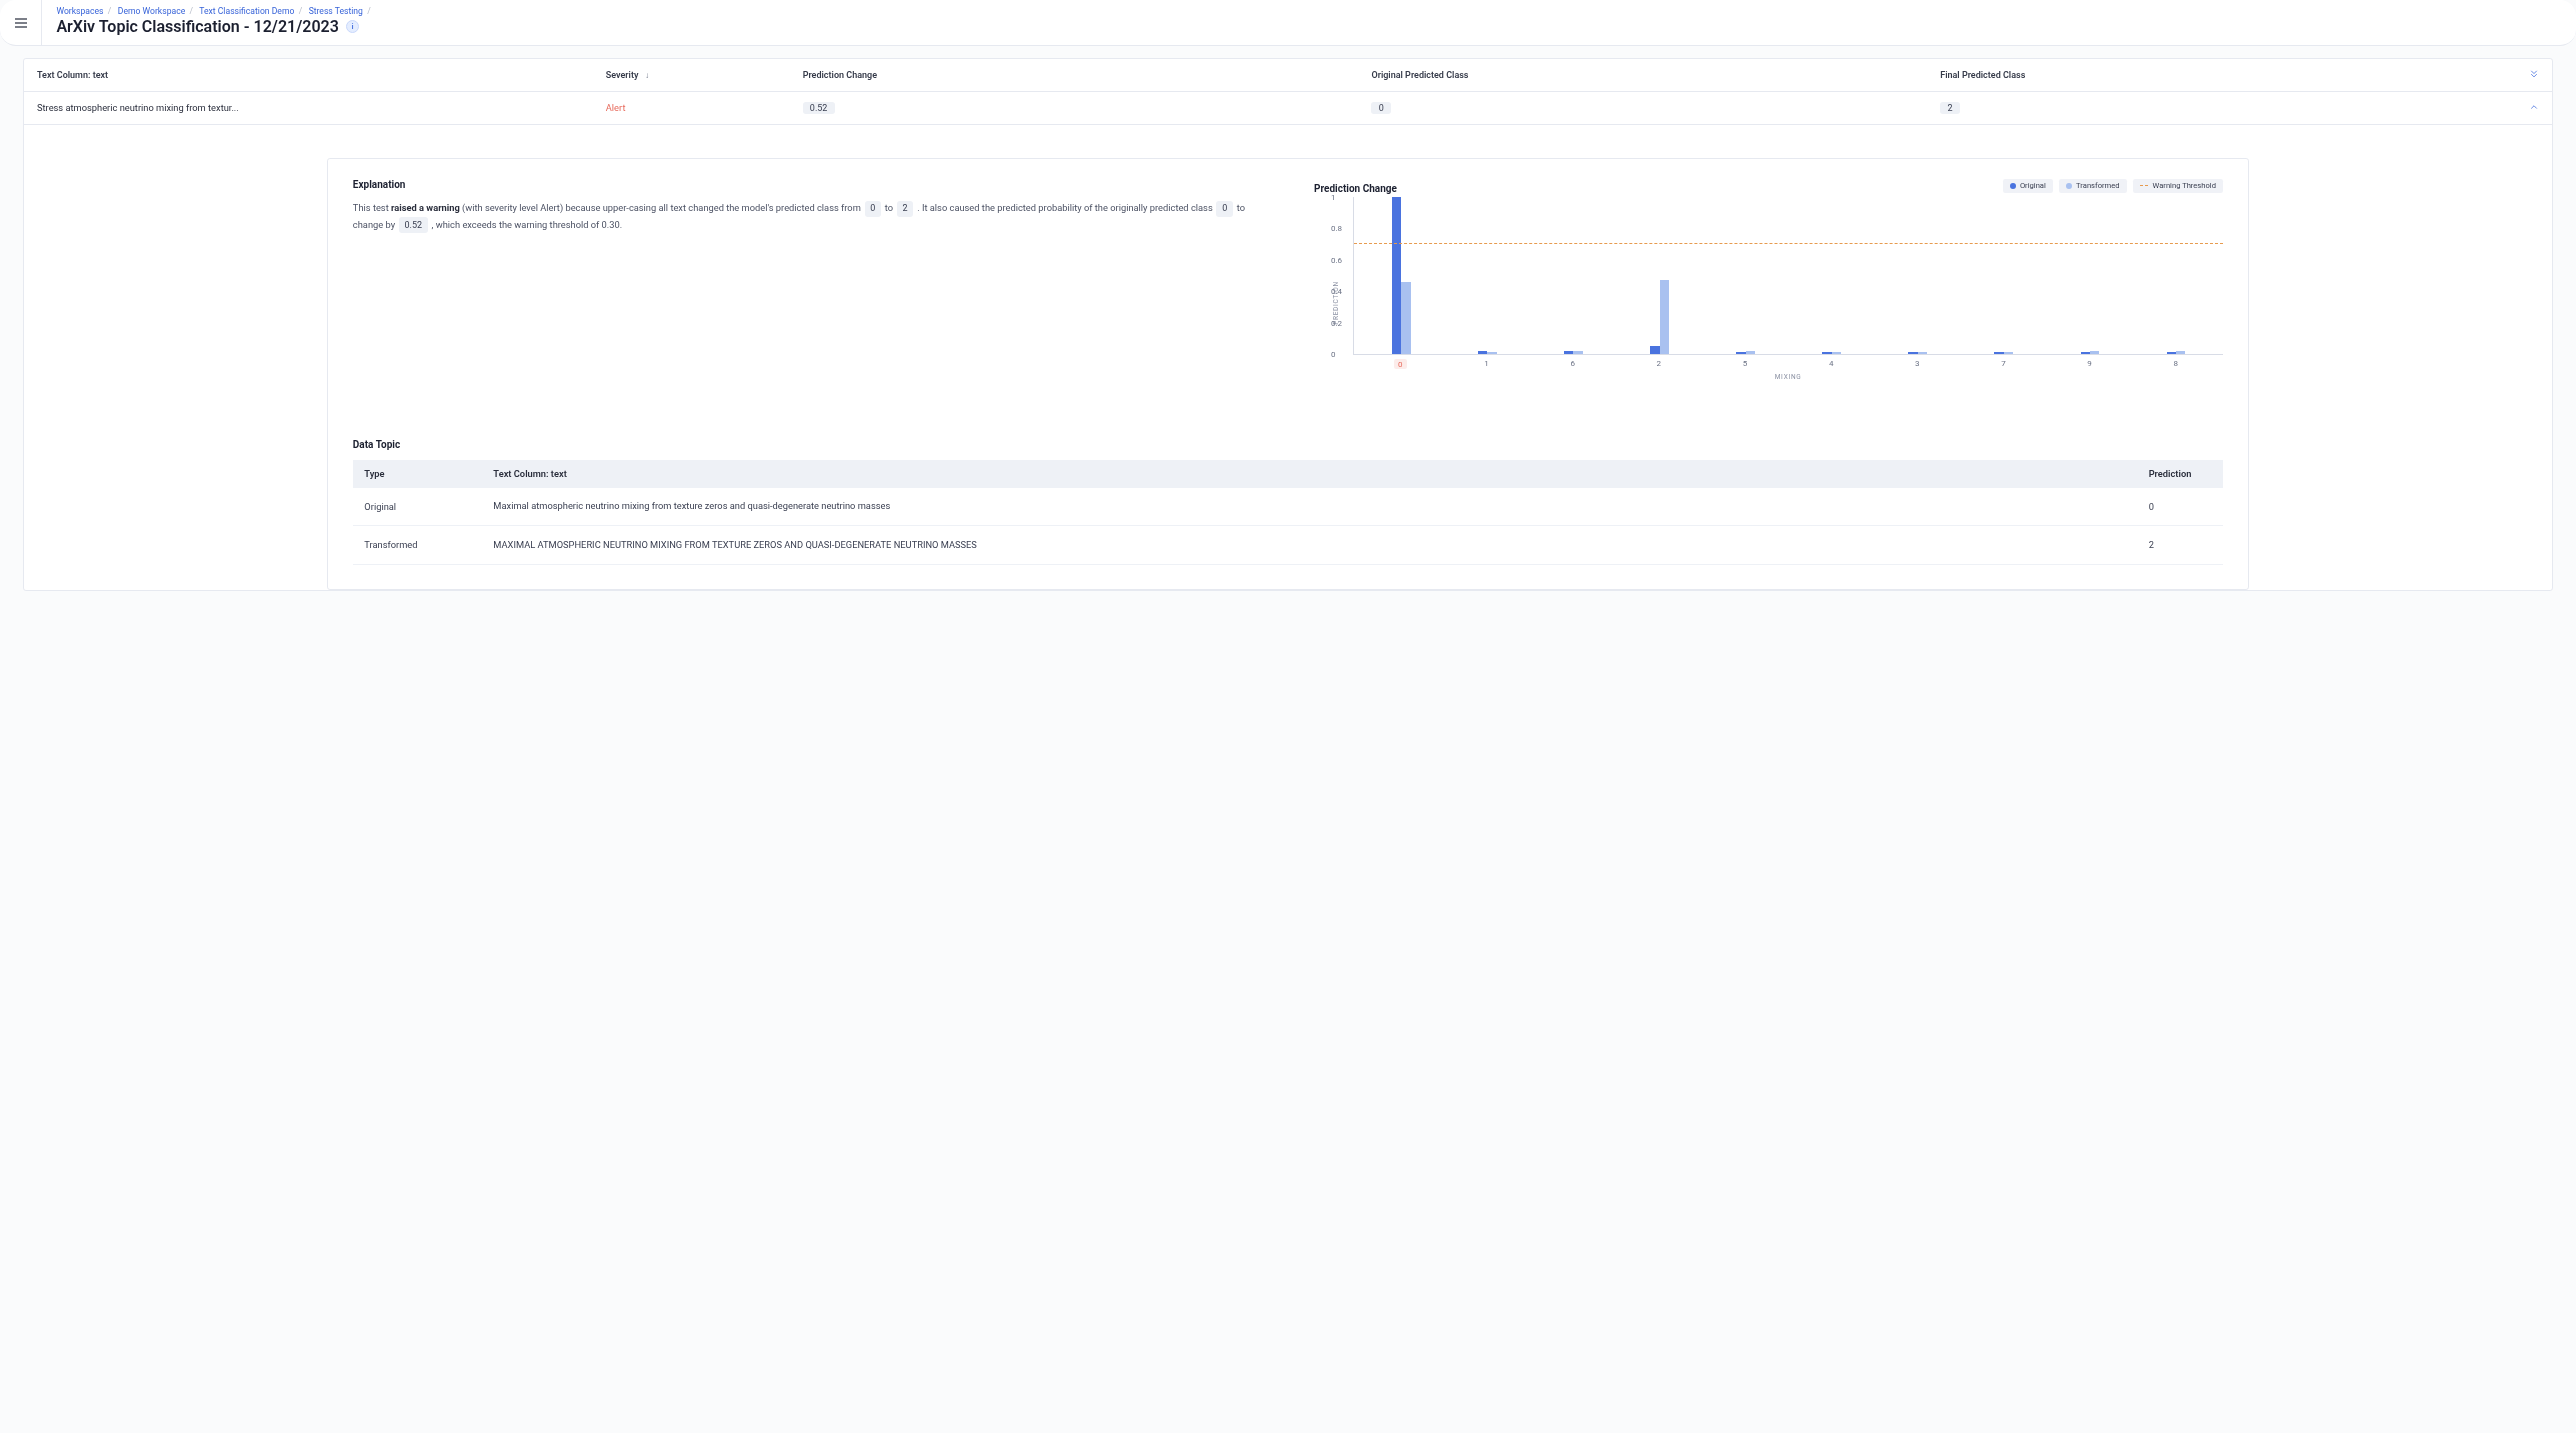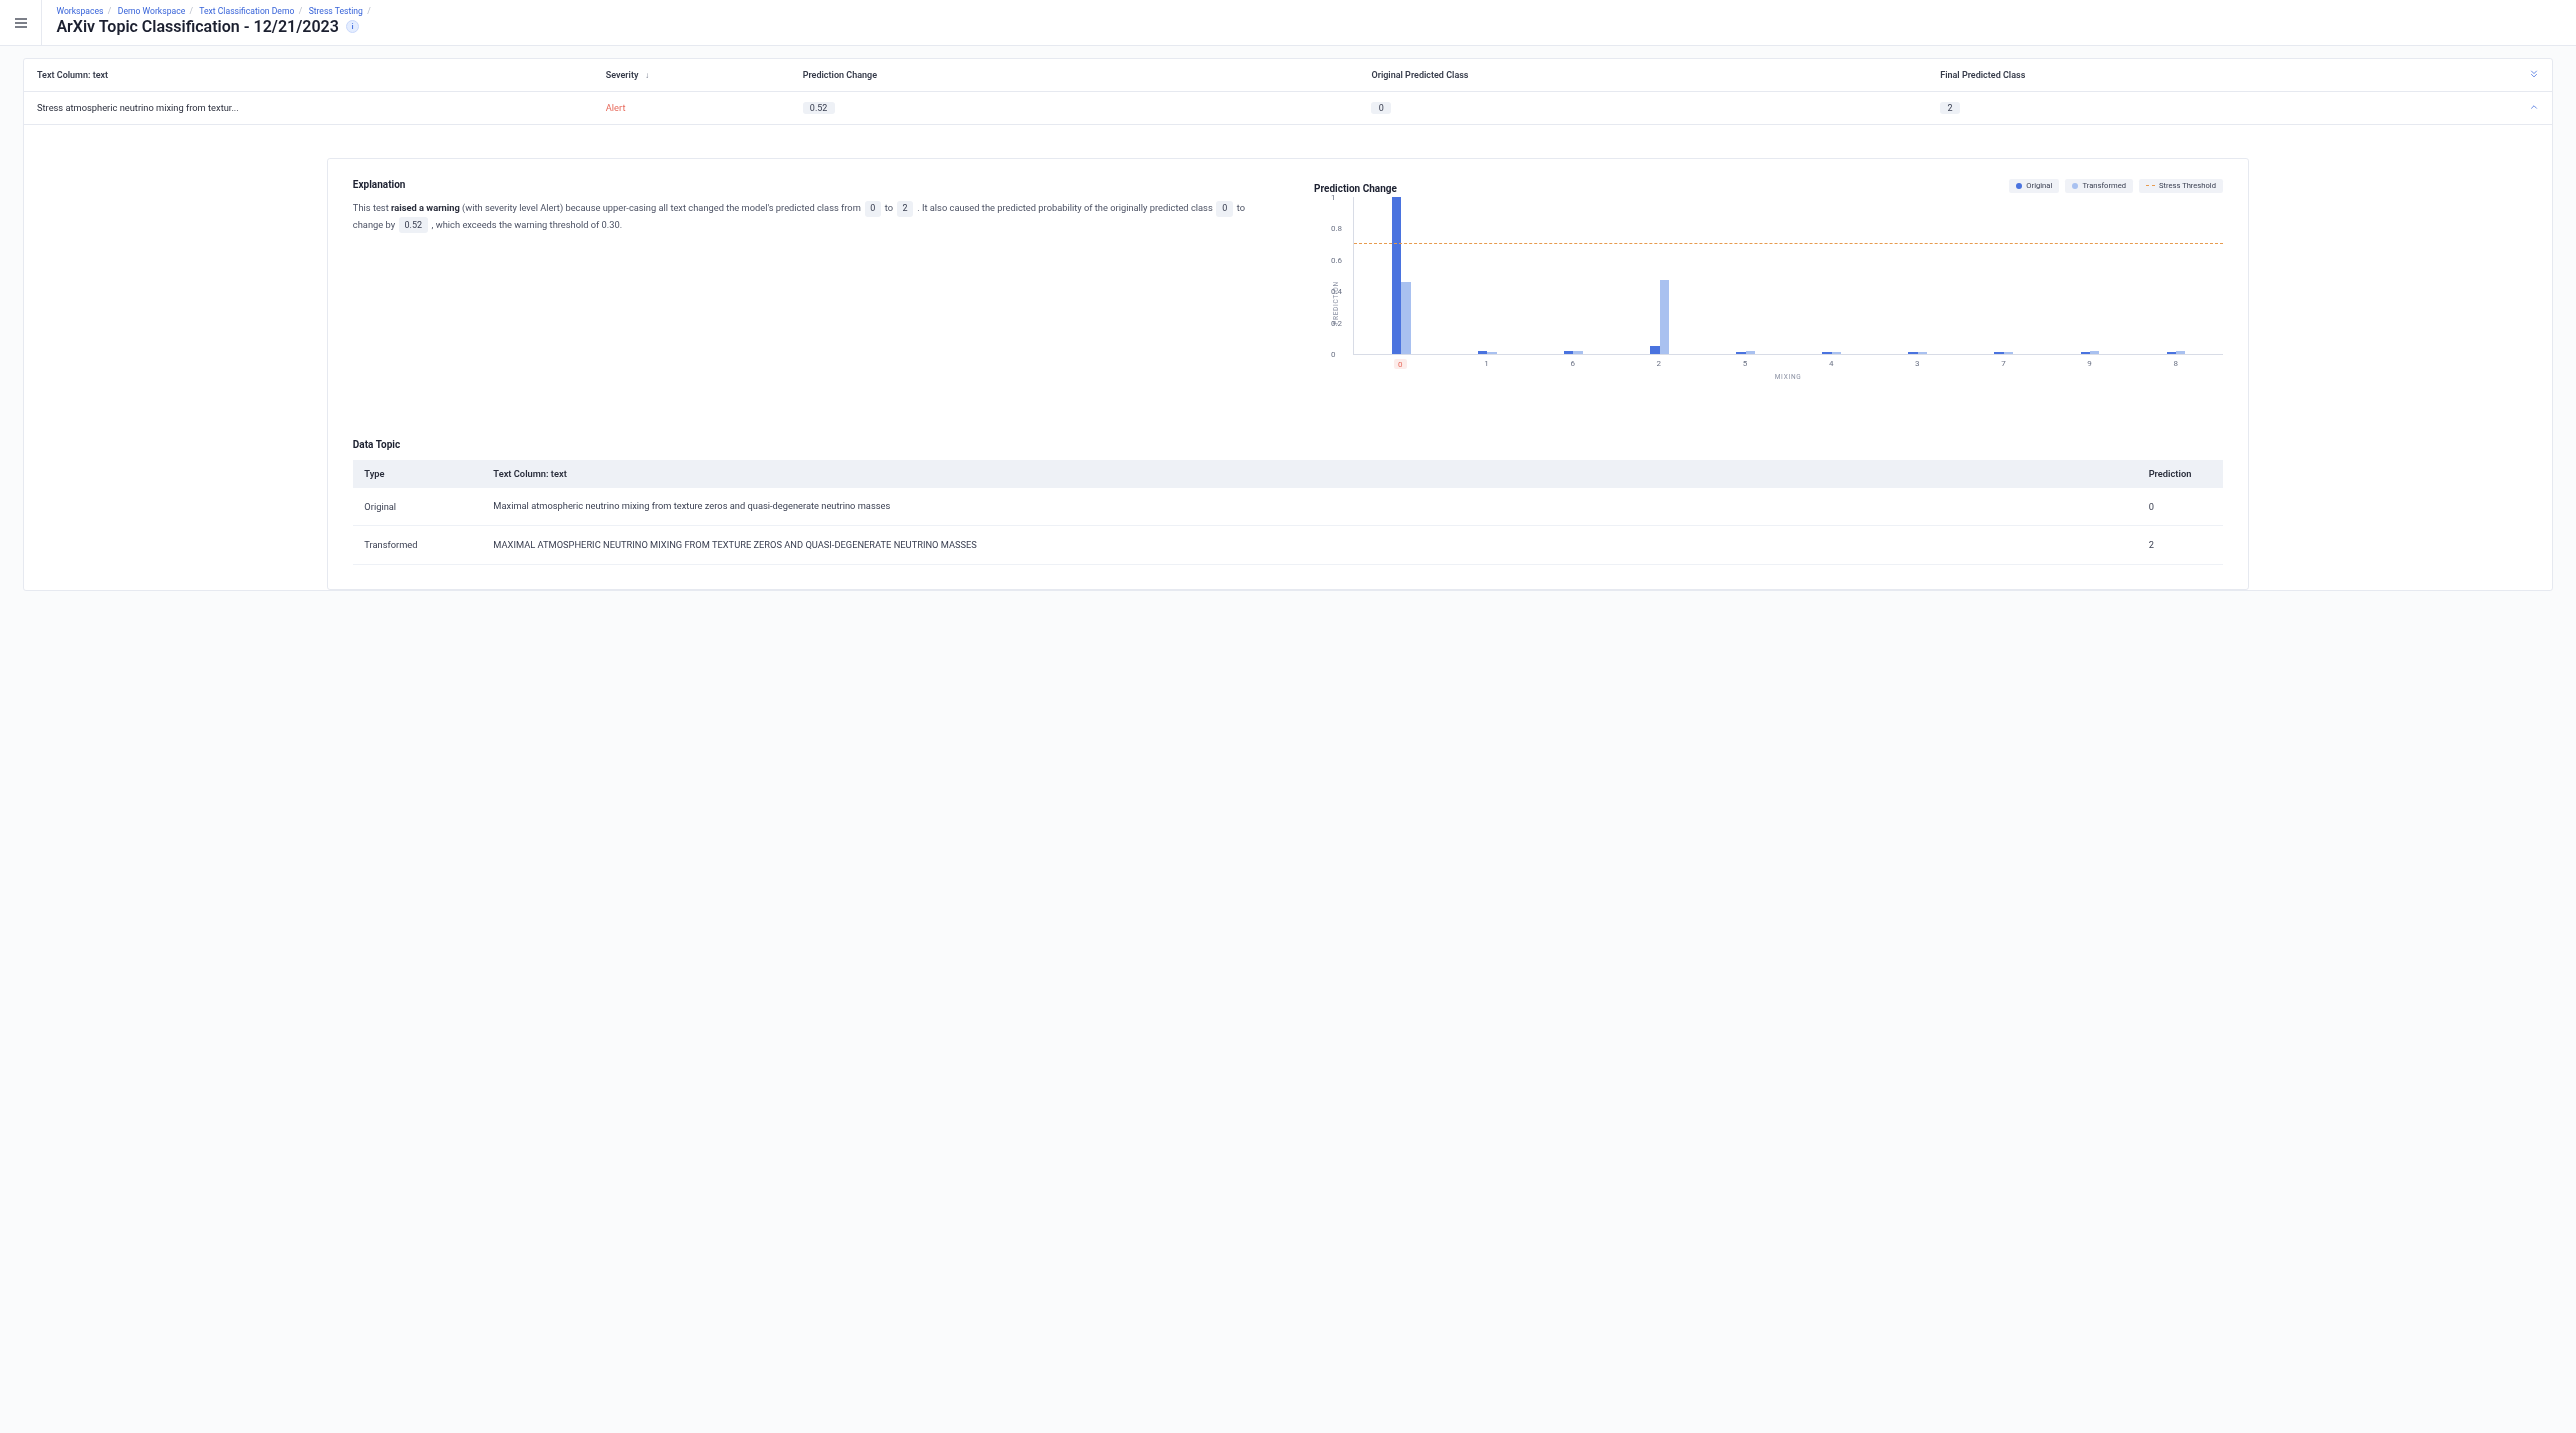--- a/index.html
+++ b/index.html
@@ -8,20 +8,21 @@
     background: #fafbfc;
     color: #2a2e3c;
     font-size: 9.3px;
   }
   .topbar {
     display: flex;
     align-items: flex-start;
     border-bottom: 0.7px solid #e6e9f0;
     background: #fff;
     position: relative;
+    border-radius: 16px;
   }
   .menu-btn {
     width: 42px;
     height: 45px;
     display: flex;
     align-items: center;
     justify-content: center;
     border-right: 0.7px solid #e6e9f0;
     cursor: pointer;
   }
@@ -319,21 +320,21 @@
               <span class="leg-item">
                   <span class="leg-dot" style="background:#4a73df"></span>
                   <span>Original</span>
                 </span>
               <span class="leg-item">
                   <span class="leg-dot" style="background:#a9c1f0"></span>
                   <span>Transformed</span>
                 </span>
               <span class="leg-item">
                   <span class="leg-dash"></span>
-                  <span>Stress Threshold</span>
+                  <span>Warning Threshold</span>
                 </span>
             </div>
           </div>
           <div class="chart-body">
             <div class="y-label">PREDICTION</div>
             <div class="plot-area" id="plot-area">
               <div class="bars-row" id="bars-row">
                   <div class="bar-group">
                     <div class="bar orig" style="height: 100%;"></div>
                     <div class="bar trans" style="height: 46%;"></div>

